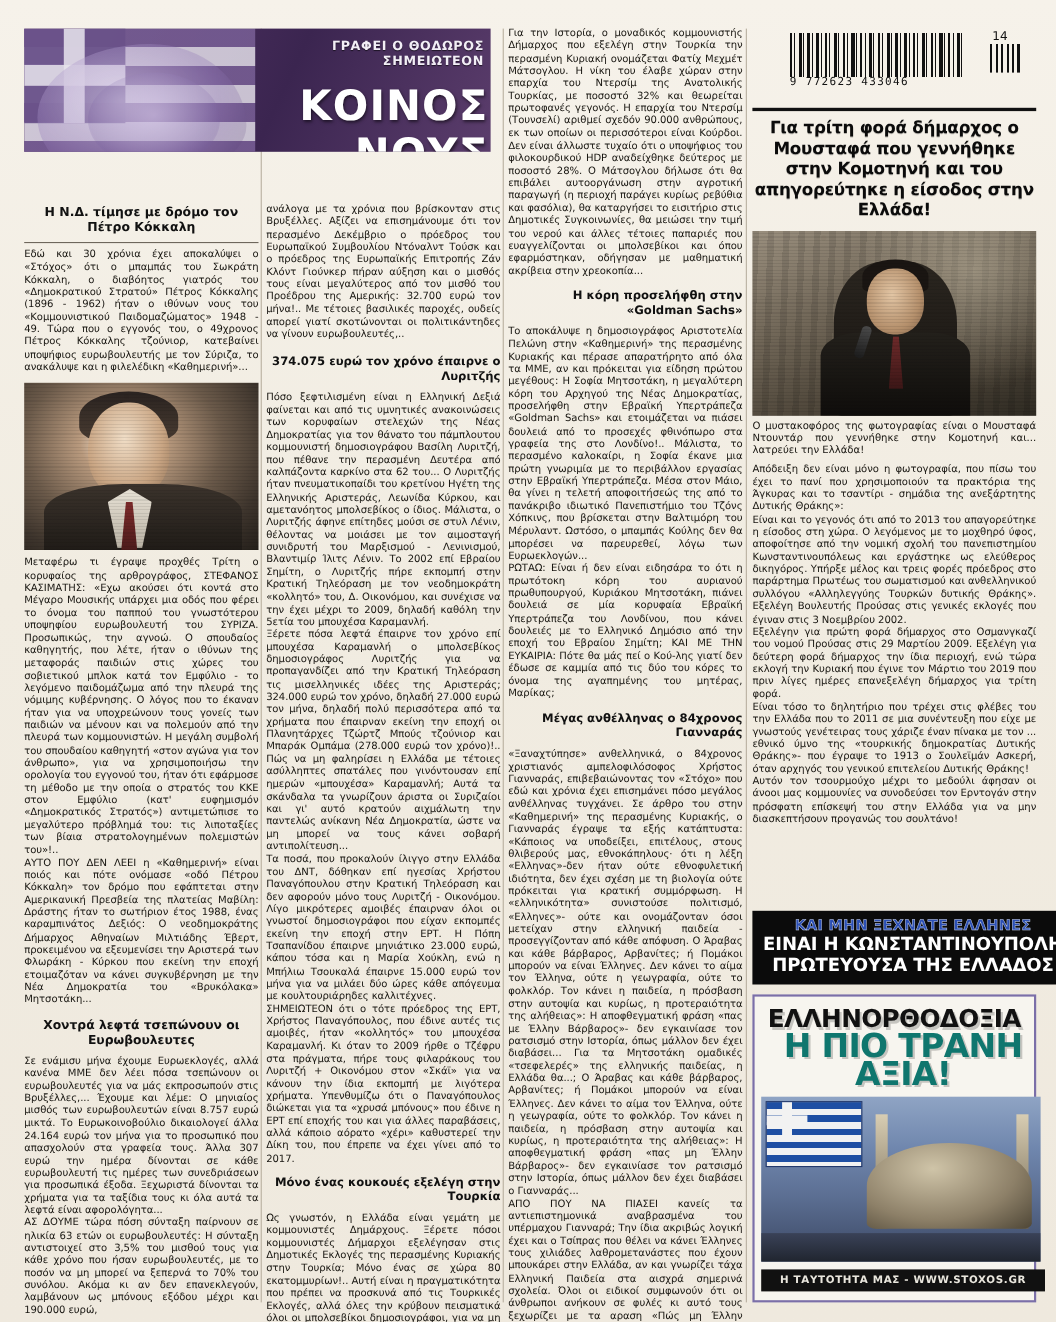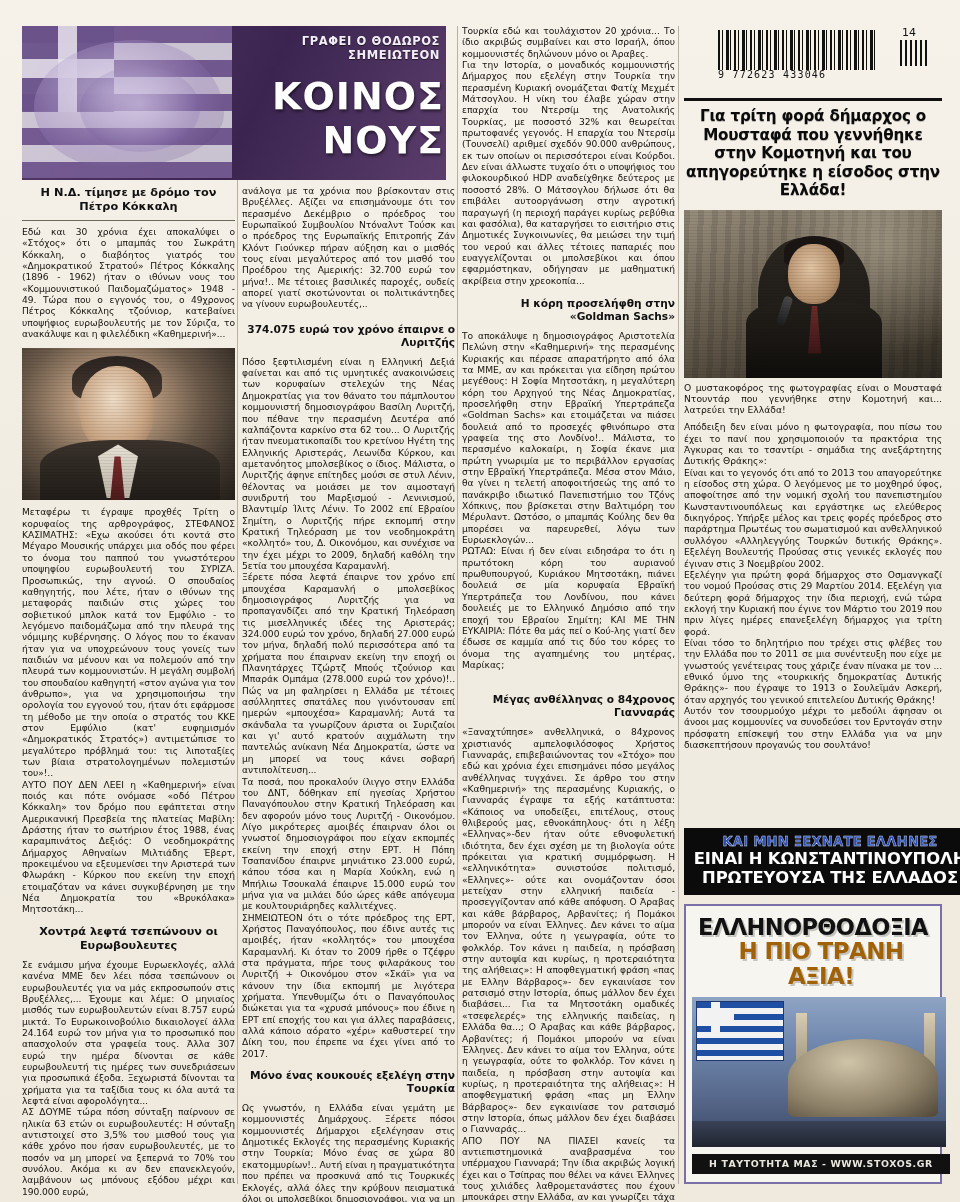--- a/index.html
+++ b/index.html
@@ -29,21 +29,21 @@
   #col1{left:22px;width:213px;}
   #col2{left:242px;width:213px;}
   #col3{left:462px;width:213px;}
   #col4{left:684px;width:258px;}
 
   .vr{position:absolute;top:26px;bottom:18px;width:1px;background:#b9b0a0;z-index:2;}
   #vr1{left:237px;} #vr2{left:457px;} #vr3{left:678px;}
 
   
   .masthead{
-    position:absolute;left:22px;top:26px;width:424px;height:154px;
+    position:absolute;left:22px;top:26px;width:424px;height:112px;
     background:
       linear-gradient(115deg,#5d3f6e 0%,#4a2f5e 25%,#3b2550 55%,#5b3d6c 100%);
     overflow:hidden;z-index:6;
   }
   .mast-flag{
     position:absolute;left:0;top:0;width:210px;height:152px;
     background:
       repeating-linear-gradient(180deg,
         rgba(120,95,150,.92) 0 17px,
         rgba(235,232,240,.85) 17px 34px);
@@ -211,21 +211,21 @@
   }
   .ad-ortho{
     width:258px;box-sizing:border-box;border:2px solid #7b6fa8;background:#f7f5ef;
     padding:9px 6px 8px;text-align:center;margin-top:9px;
   }
   .ad-ortho .t1{
     font-weight:bold;font-size:22.5px;line-height:24px;color:#111;letter-spacing:-.6px;
     text-shadow:2px 2px 0 rgba(0,0,0,.20);
   }
   .ad-ortho .t2{
-    font-weight:bold;font-size:23px;line-height:25px;color:#a16207;letter-spacing:-.6px;
+    font-weight:bold;font-size:30px;line-height:25px;color:#0f766e;letter-spacing:-.6px;
     text-shadow:2px 2px 0 rgba(0,0,0,.20);
     margin-left:16px;
   }
   .ad-img{
     position:relative;width:254px;height:150px;margin:8px auto 0;overflow:hidden;
     background:linear-gradient(180deg,#8fa4c4 0%,#6f86ad 32%,#5c6f93 60%,#3b4763 100%);
   }
   .ad-img .flagG{
     position:absolute;left:4px;top:4px;width:86px;height:58px;
     background:repeating-linear-gradient(180deg,#1f4fa3 0 6px,#f2f2f2 6px 12px);
@@ -343,26 +343,25 @@
     <div class="head-left" style="margin:4px 0 8px;">374.075 ευρώ τον χρόνο έπαιρνε ο Λυριτζής</div>
     <div class="bt">Πόσο ξεφτιλισμένη είναι η Ελληνική Δεξιά φαίνεται και από τις υμνητικές ανακοινώσεις των κορυφαίων στελεχών της Νέας Δημοκρατίας για τον θάνατο του πάμπλουτου κομμουνιστή δημοσιογράφου Βασίλη Λυριτζή, που πέθανε την περασμένη Δευτέρα από καλπάζοντα καρκίνο στα 62 του... Ο Λυριτζής ήταν πνευματικοπαίδι του κρετίνου Ηγέτη της Ελληνικής Αριστεράς, Λεωνίδα Κύρκου, και αμετανόητος μπολσεβίκος ο ίδιος. Μάλιστα, ο Λυριτζής άφηνε επίτηδες μούσι σε στυλ Λένιν, θέλοντας να μοιάσει με τον αιμοσταγή συνιδρυτή του Μαρξισμού - Λενινισμού, Βλαντιμίρ Ίλιτς Λένιν. Το 2002 επί Εβραίου Σημίτη, ο Λυριτζής πήρε εκπομπή στην Κρατική Τηλεόραση με τον νεοδημοκράτη «κολλητό» του, Δ. Οικονόμου, και συνέχισε να την έχει μέχρι το 2009, δηλαδή καθόλη την 5ετία του μπουχέσα Καραμανλή.</div>
     <div class="bt">Ξέρετε πόσα λεφτά έπαιρνε τον χρόνο επί μπουχέσα Καραμανλή ο μπολσεβίκος δημοσιογράφος Λυριτζής για να προπαγανδίζει από την Κρατική Τηλεόραση τις μισελληνικές ιδέες της Αριστεράς; 324.000 ευρώ τον χρόνο, δηλαδή 27.000 ευρώ τον μήνα, δηλαδή πολύ περισσότερα από τα χρήματα που έπαιρναν εκείνη την εποχή οι Πλανητάρχες Τζώρτζ Μπούς τζούνιορ και Μπαράκ Ομπάμα (278.000 ευρώ τον χρόνο)!.. Πώς να μη φαληρίσει η Ελλάδα με τέτοιες ασύλληπτες σπατάλες που γινόντουσαν επί ημερών «μπουχέσα» Καραμανλή; Αυτά τα σκάνδαλα τα γνωρίζουν άριστα οι Συριζαίοι και γι' αυτό κρατούν αιχμάλωτη την παντελώς ανίκανη Νέα Δημοκρατία, ώστε να μη μπορεί να τους κάνει σοβαρή αντιπολίτευση...</div>
     <div class="bt">Τα ποσά, που προκαλούν ίλιγγο στην Ελλάδα του ΔΝΤ, δόθηκαν επί ηγεσίας Χρήστου Παναγόπουλου στην Κρατική Τηλεόραση και δεν αφορούν μόνο τους Λυριτζή - Οικονόμου. Λίγο μικρότερες αμοιβές έπαιρναν όλοι οι γνωστοί δημοσιογράφοι που είχαν εκπομπές εκείνη την εποχή στην ΕΡΤ. Η Πόπη Τσαπανίδου έπαιρνε μηνιάτικο 23.000 ευρώ, κάπου τόσα και η Μαρία Χούκλη, ενώ η Μπήλιω Τσουκαλά έπαιρνε 15.000 ευρώ τον μήνα για να μιλάει δύο ώρες κάθε απόγευμα με κουλτουριάρηδες καλλιτέχνες.</div>
     <div class="bt">ΣΗΜΕΙΩΤΕΟΝ ότι ο τότε πρόεδρος της ΕΡΤ, Χρήστος Παναγόπουλος, που έδινε αυτές τις αμοιβές, ήταν «κολλητός» του μπουχέσα Καραμανλή. Κι όταν το 2009 ήρθε ο Τζέφρυ στα πράγματα, πήρε τους φιλαράκους του Λυριτζή + Οικονόμου στον «Σκάϊ» για να κάνουν την ίδια εκπομπή με λιγότερα χρήματα. Υπενθυμίζω ότι ο Παναγόπουλος διώκεται για τα «χρυσά μπόνους» που έδινε η ΕΡΤ επί εποχής του και για άλλες παραβάσεις, αλλά κάποιο αόρατο «χέρι» καθυστερεί την Δίκη του, που έπρεπε να έχει γίνει από το 2017.</div>
     <div class="head-left" style="margin:9px 0 8px;">Μόνο ένας κουκουές εξελέγη στην Τουρκία</div>
     <div class="bt">Ως γνωστόν, η Ελλάδα είναι γεμάτη με κομμουνιστές Δημάρχους. Ξέρετε πόσοι κομμουνιστές Δήμαρχοι εξελέγησαν στις Δημοτικές Εκλογές της περασμένης Κυριακής στην Τουρκία; Μόνο ένας σε χώρα 80 εκατομμυρίων!.. Αυτή είναι η πραγματικότητα που πρέπει να προσκυνά από τις Τουρκικές Εκλογές, αλλά όλες την κρύβουν πεισματικά όλοι οι μπολσεβίκοι δημοσιογράφοι, για να μη μάθουν οι Έλληνες ότι δεν υπάρχει καθόλου Αριστερά στην</div>
   </div>
 
   <div class="col" id="col3" style="top:26px;">
-    <div class="bt">Τουρκία εδώ και τουλάχιστον 20 χρόνια... Το ίδιο ακριβώς συμβαίνει και στο Ισραήλ, όπου κομμουνιστές δηλώνουν μόνο οι Άραβες.</div>
     <div class="bt">Για την Ιστορία, ο μοναδικός κομμουνιστής Δήμαρχος που εξελέγη στην Τουρκία την περασμένη Κυριακή ονομάζεται Φατίχ Μεχμέτ Μάτσογλου. Η νίκη του έλαβε χώραν στην επαρχία του Ντερσίμ της Ανατολικής Τουρκίας, με ποσοστό 32% και θεωρείται πρωτοφανές γεγονός. Η επαρχία του Ντερσίμ (Τουνσελί) αριθμεί σχεδόν 90.000 ανθρώπους, εκ των οποίων οι περισσότεροι είναι Κούρδοι. Δεν είναι άλλωστε τυχαίο ότι ο υποψήφιος του φιλοκουρδικού HDP αναδείχθηκε δεύτερος με ποσοστό 28%. Ο Μάτσογλου δήλωσε ότι θα επιβάλει αυτοοργάνωση στην αγροτική παραγωγή (η περιοχή παράγει κυρίως ρεβύθια και φασόλια), θα καταργήσει το εισιτήριο στις Δημοτικές Συγκοινωνίες, θα μειώσει την τιμή του νερού και άλλες τέτοιες παπαριές που ευαγγελίζονται οι μπολσεβίκοι και όπου εφαρμόστηκαν, οδήγησαν με μαθηματική ακρίβεια στην χρεοκοπία...</div>
     <div class="head-left" style="margin:10px 0 8px;">Η κόρη προσελήφθη στην «Goldman Sachs»</div>
     <div class="bt">Το αποκάλυψε η δημοσιογράφος Αριστοτελία Πελώνη στην «Καθημερινή» της περασμένης Κυριακής και πέρασε απαρατήρητο από όλα τα ΜΜΕ, αν και πρόκειται για είδηση πρώτου μεγέθους: Η Σοφία Μητσοτάκη, η μεγαλύτερη κόρη του Αρχηγού της Νέας Δημοκρατίας, προσελήφθη στην Εβραϊκή Υπερτράπεζα «Goldman Sachs» και ετοιμάζεται να πιάσει δουλειά από το προσεχές φθινόπωρο στα γραφεία της στο Λονδίνο!.. Μάλιστα, το περασμένο καλοκαίρι, η Σοφία έκανε μια πρώτη γνωριμία με το περιβάλλον εργασίας στην Εβραϊκή Υπερτράπεζα. Μέσα στον Μάιο, θα γίνει η τελετή αποφοιτήσεώς της από το πανάκριβο ιδιωτικό Πανεπιστήμιο του Τζόνς Χόπκινς, που βρίσκεται στην Βαλτιμόρη του Μέρυλαντ. Ωστόσο, ο μπαμπάς Κούλης δεν θα μπορέσει να παρευρεθεί, λόγω των Ευρωεκλογών...</div>
     <div class="bt">ΡΩΤΑΩ: Είναι ή δεν είναι ειδησάρα το ότι η πρωτότοκη κόρη του αυριανού πρωθυπουργού, Κυριάκου Μητσοτάκη, πιάνει δουλειά σε μία κορυφαία Εβραϊκή Υπερτράπεζα του Λονδίνου, που κάνει δουλειές με το Ελληνικό Δημόσιο από την εποχή του Εβραίου Σημίτη; ΚΑΙ ΜΕ ΤΗΝ ΕΥΚΑΙΡΙΑ: Πότε θα μάς πεί ο Κού-λης γιατί δεν έδωσε σε καμμία από τις δύο του κόρες το όνομα της αγαπημένης του μητέρας, Μαρίκας;</div>
-    <div class="head-left" style="margin:22px 0 8px;">Μέγας ανθέλληνας ο 84χρονος Γιανναράς</div>
+    <div class="head-left" style="margin:10px 0 8px;">Μέγας ανθέλληνας ο 84χρονος Γιανναράς</div>
     <div class="bt">«Ξαναχτύπησε» ανθελληνικά, ο 84χρονος χριστιανός αμπελοφιλόσοφος Χρήστος Γιανναράς, επιβεβαιώνοντας τον «Στόχο» που εδώ και χρόνια έχει επισημάνει πόσο μεγάλος ανθέλληνας τυγχάνει. Σε άρθρο του στην «Καθημερινή» της περασμένης Κυριακής, ο Γιανναράς έγραψε τα εξής κατάπτυστα: «Κάποιος να υποδείξει, επιτέλους, στους θλιβερούς μας, εθνοκάπηλους· ότι η λέξη «Ελληνας»-δεν ήταν ούτε εθνοφυλετική ιδιότητα, δεν έχει σχέση με τη βιολογία ούτε πρόκειται για κρατική συμμόρφωση. Η «ελληνικότητα» συνιστούσε πολιτισμό, «Ελληνες»- ούτε και ονομάζονταν όσοι μετείχαν στην ελληνική παιδεία - προσεγγίζονταν από κάθε απόφυση. Ο Άραβας και κάθε βάρβαρος, Αρβανίτες; ή Πομάκοι μπορούν να είναι Έλληνες. Δεν κάνει το αίμα τον Έλληνα, ούτε η γεωγραφία, ούτε το φολκλόρ. Τον κάνει η παιδεία, η πρόσβαση στην αυτοψία και κυρίως, η προτεραιότητα της αλήθειας»: Η αποφθεγματική φράση «πας με Έλλην Βάρβαρος»- δεν εγκαινίασε τον ρατσισμό στην Ιστορία, όπως μάλλον δεν έχει διαβάσει... Για τα Μητσοτάκη ομαδικές «τσεφελερές» της ελληνικής παιδείας, η Ελλάδα θα...; Ο Άραβας και κάθε βάρβαρος, Αρβανίτες; ή Πομάκοι μπορούν να είναι Έλληνες. Δεν κάνει το αίμα τον Έλληνα, ούτε η γεωγραφία, ούτε το φολκλόρ. Τον κάνει η παιδεία, η πρόσβαση στην αυτοψία και κυρίως, η προτεραιότητα της αλήθειας»: Η αποφθεγματική φράση «πας μη Έλλην Βάρβαρος»- δεν εγκαινίασε τον ρατσισμό στην Ιστορία, όπως μάλλον δεν έχει διαβάσει ο Γιανναράς...</div>
     <div class="bt">ΑΠΟ ΠΟΥ ΝΑ ΠΙΑΣΕΙ κανείς τα αντιεπιστημονικά αναβρασμένα του υπέρμαχου Γιανναρά; Την ίδια ακριβώς λογική έχει και ο Τσίπρας που θέλει να κάνει Έλληνες τους χιλιάδες λαθρομετανάστες που έχουν μπουκάρει στην Ελλάδα, αν και γνωρίζει τάχα Ελληνική Παιδεία στα αισχρά σημερινά σχολεία. Όλοι οι ειδικοί συμφωνούν ότι οι άνθρωποι ανήκουν σε φυλές κι αυτό τους ξεχωρίζει με τα αραση «Πώς μη Έλλην Βάρβαρος»- απέδιδε αυτή την αίσθηση ανωτερότητας που είχαν έναντι των υπολοίπων ανθρώπων. Κι εκτός ο Γιανναράς να μπορούσε να εφαρμόσει τους μαχιστικούς «Δικαιωματισμός»- της Αριστεράς,</div>
   </div>
 
   <div class="col" id="col4" style="top:98px;">
     <div class="rule-top"></div>
     <div class="bighead">Για τρίτη φορά δήμαρχος ο Μουσταφά που γεννήθηκε στην Κομοτηνή και του απηγορεύτηκε η είσοδος στην Ελλάδα!</div>
 
     <div class="photo ph2" style="margin-top:10px;">
       <div class="bg"></div>
@@ -371,21 +370,21 @@
       <div class="hair2"></div>
       <div class="face2"></div>
       <div class="tie2"></div>
       <div class="mic"></div>
       <div class="noise"></div>
     </div>
 
     <div class="caption">Ο μυστακοφόρος της φωτογραφίας είναι ο Μουσταφά Ντουντάρ που γεννήθηκε στην Κομοτηνή και... λατρεύει την Ελλάδα!</div>
     <div class="bt" style="margin-top:7px;">Απόδειξη δεν είναι μόνο η φωτογραφία, που πίσω του έχει το πανί που χρησιμοποιούν τα πρακτόρια της Άγκυρας και το τσαντίρι - σημάδια της ανεξάρτητης Δυτικής Θράκης»:</div>
     <div class="bt">Είναι και το γεγονός ότι από το 2013 του απαγορεύτηκε η είσοδος στη χώρα. Ο λεγόμενος με το μοχθηρό ύφος, αποφοίτησε από την νομική σχολή του πανεπιστημίου Κωνσταντινουπόλεως και εργάστηκε ως ελεύθερος δικηγόρος. Υπήρξε μέλος και τρεις φορές πρόεδρος στο παράρτημα Πρωτέως του σωματισμού και ανθελληνικού συλλόγου «Αλληλεγγύης Τουρκών δυτικής Θράκης». Εξελέγη Βουλευτής Προύσας στις γενικές εκλογές που έγιναν στις 3 Νοεμβρίου 2002.</div>
-    <div class="bt">Εξελέγην για πρώτη φορά δήμαρχος στο Οσμανγκαζί του νομού Προύσας στις 29 Μαρτίου 2014. Εξελέγη για δεύτερη φορά δήμαρχος την ίδια περιοχή, ενώ τώρα εκλογή την Κυριακή που έγινε τον Μάρτιο του 2019 που πριν λίγες ημέρες επανεξελέγη δήμαρχος για τρίτη φορά.</div>
+    <div class="bt">Εξελέγην για πρώτη φορά δήμαρχος στο Οσμανγκαζί του νομού Προύσας στις 29 Μαρτίου 2009. Εξελέγη για δεύτερη φορά δήμαρχος την ίδια περιοχή, ενώ τώρα εκλογή την Κυριακή που έγινε τον Μάρτιο του 2019 που πριν λίγες ημέρες επανεξελέγη δήμαρχος για τρίτη φορά.</div>
     <div class="bt">Είναι τόσο το δηλητήριο που τρέχει στις φλέβες του την Ελλάδα που το 2011 σε μια συνέντευξη που είχε με γνωστούς γενέτειρας τους χάριζε έναν πίνακα με τον ... εθνικό ύμνο της «τουρκικής δημοκρατίας Δυτικής Θράκης»- που έγραψε το 1913 ο Σουλεϊμάν Ασκερή, όταν αρχηγός του γενικού επιτελείου Δυτικής Θράκης!</div>
     <div class="bt">Αυτόν τον τσουρμούχο μέχρι το μεδούλι άφησαν οι άνοοι μας κομμουνίες να συνοδεύσει τον Ερντογάν στην πρόσφατη επίσκεψή του στην Ελλάδα για να μην διασκεπτήσουν προγανώς του σουλτάνο!</div>
   </div>
 
   <div style="position:absolute;left:684px;top:828px;width:258px;">
     <div class="ad-const">
       <div class="l1">ΚΑΙ ΜΗΝ ΞΕΧΝΑΤΕ ΕΛΛΗΝΕΣ</div>
       <div class="l2">ΕΙΝΑΙ Η ΚΩΝΣΤΑΝΤΙΝΟΥΠΟΛΗ</div>
       <div class="l2">ΠΡΩΤΕΥΟΥΣΑ ΤΗΣ ΕΛΛΑΔΟΣ</div>
     </div>

